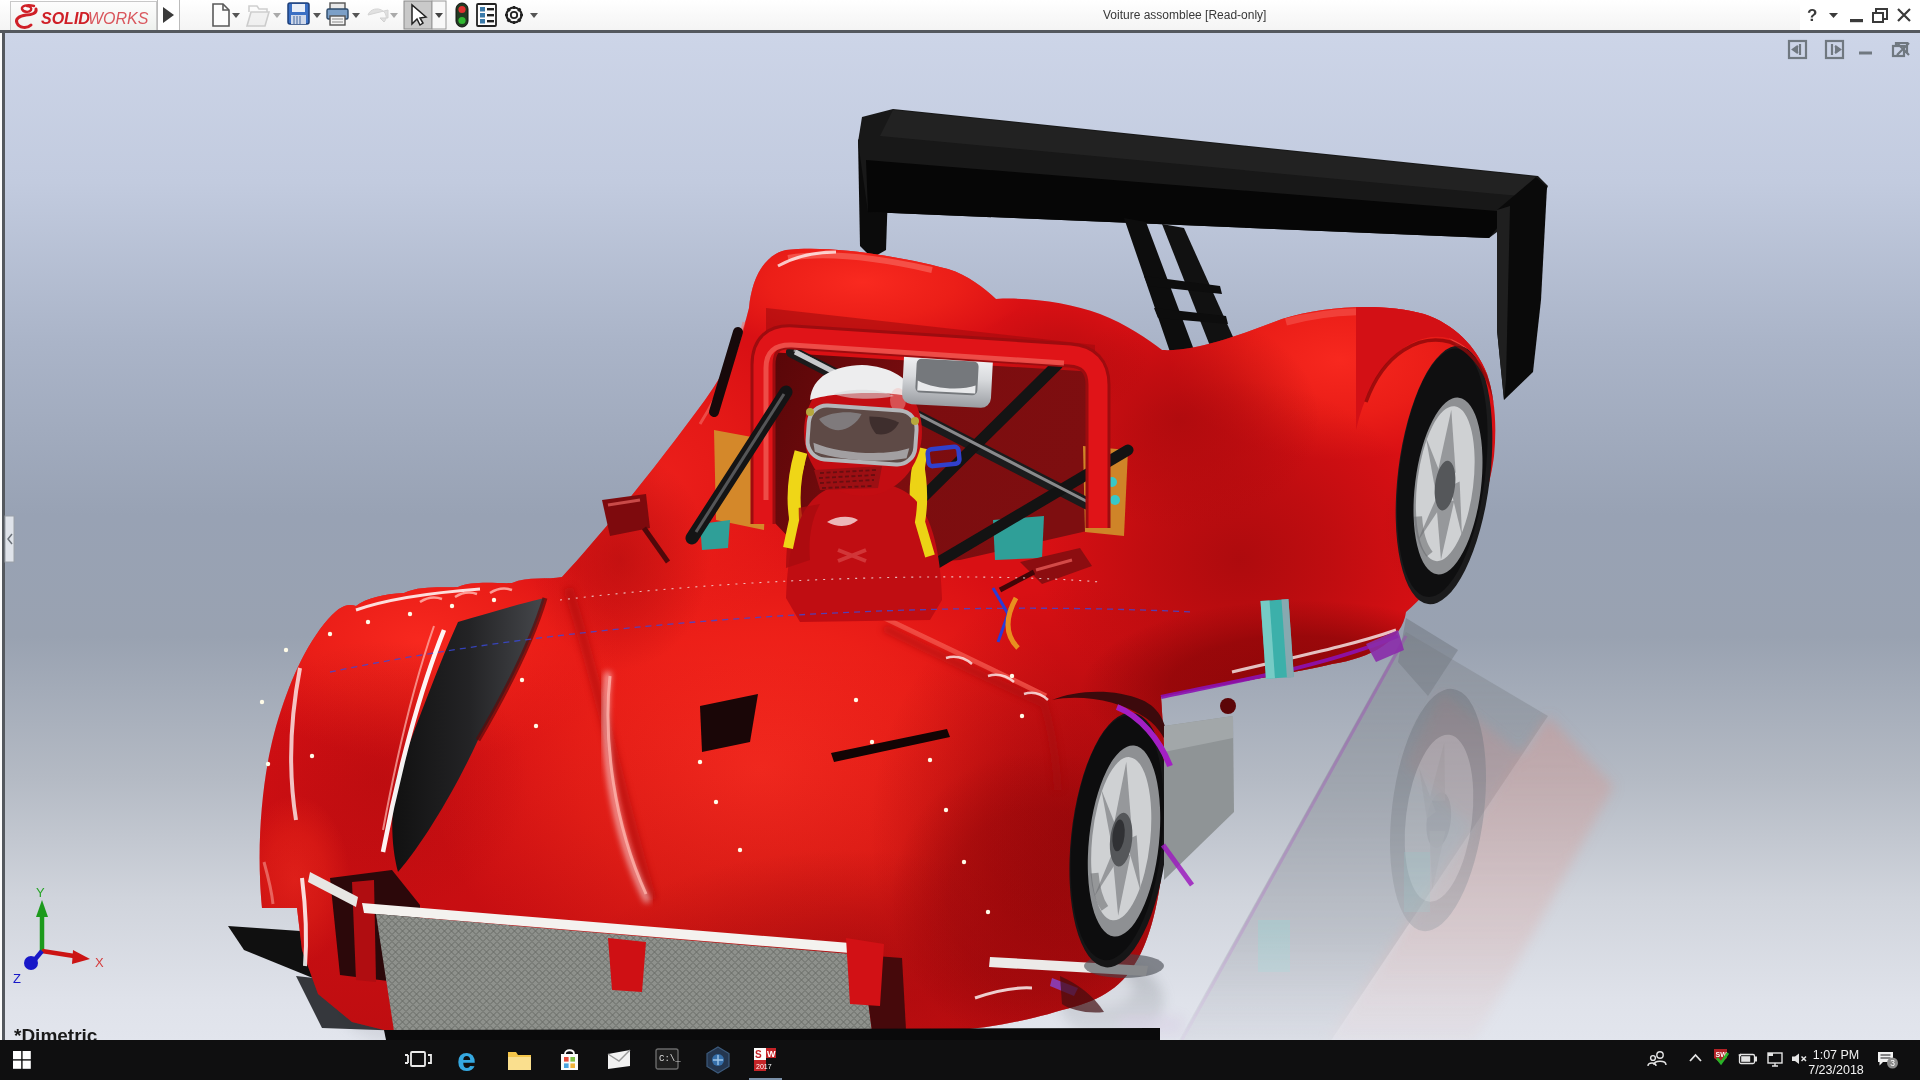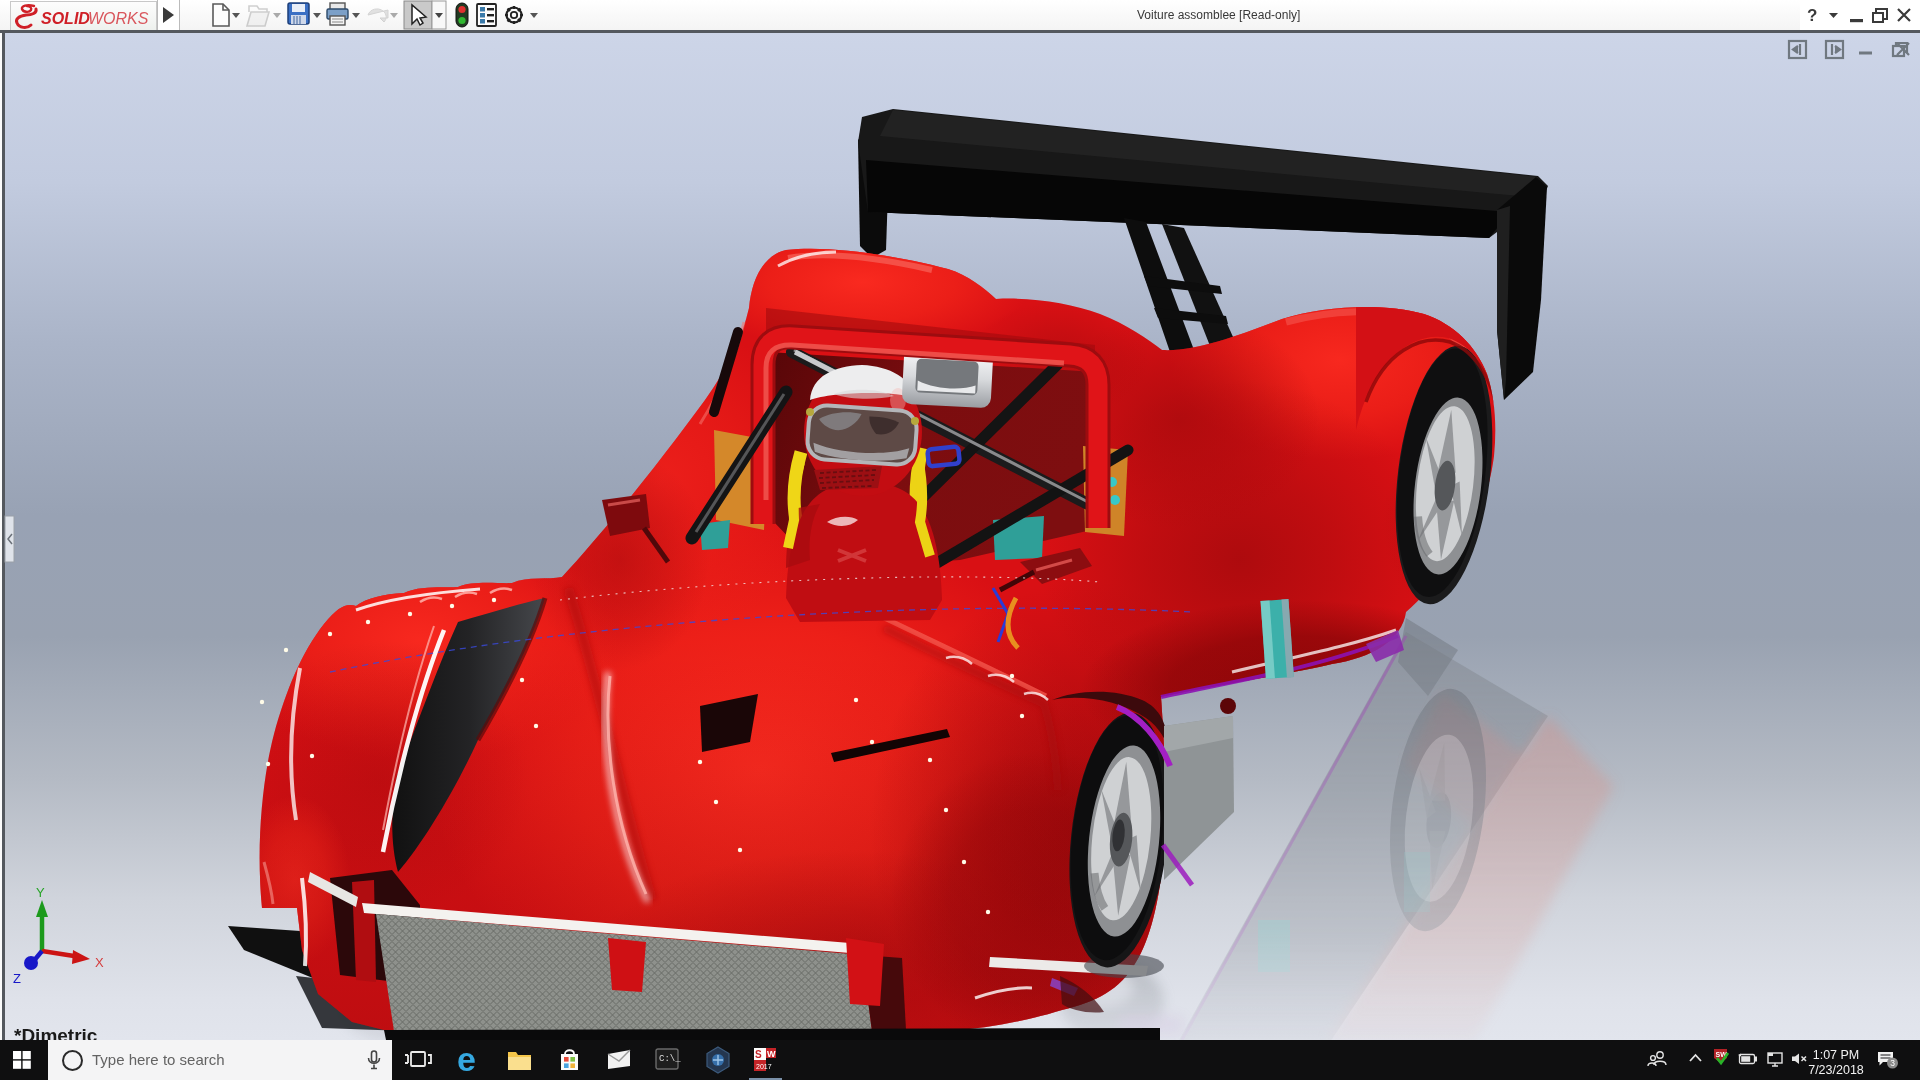--- a/index.html
+++ b/index.html
@@ -537,21 +537,21 @@
       <rect x="3" y="15" width="5" height="4.5" fill="#3a7aaa"></rect>
           <rect x="10" y="16" width="7" height="2.4" fill="#222"></rect>
     </g>
     <g transform="translate(303,4)" fill="none" stroke="#222">
       <circle cx="11" cy="11" r="7.5" stroke-width="2.2"></circle>
       <circle cx="11" cy="11" r="3.2" stroke-width="1.8"></circle>
       <path d="M11,2 L11,5 M11,17 L11,20 M2,11 L5,11 M17,11 L20,11 M4.5,4.5 L7,7 M15,15 L17.5,17.5 M17.5,4.5 L15,7 M7,15 L4.5,17.5" stroke-width="2.4"></path>
     </g>
     <path d="M330,13 L338,13 L334,18 Z" fill="#555"></path>
   </svg>
-  <div class="ttext" style="left:1137px;">Voiture assomblee [Read-only]</div>
+  <div class="ttext" style="left:1103px;">Voiture assomblee [Read-only]</div>
   <svg style="position:absolute;left:1795px;top:0" width="125" height="30" viewBox="0 0 125 30">
     <text x="12" y="21" font-size="17" font-weight="bold" fill="#3a3a3a" font-family="Liberation Sans">?</text>
     <path d="M34,13 L43,13 L38.5,18 Z" fill="#3a3a3a"></path>
     <rect x="55" y="19" width="13" height="3.2" fill="#3a3a3a"></rect>
     <g fill="none" stroke="#3a3a3a" stroke-width="2">
       <rect x="78" y="13" width="10" height="9"></rect>
       <path d="M81,13 L81,9 L92,9 L92,19 L88,19"></path>
     </g>
     <path d="M103,9 L115,21 M115,9 L103,21" stroke="#3a3a3a" stroke-width="2.2"></path>
   </svg>
@@ -560,28 +560,20 @@
 
 <div id="taskbar">
   <svg width="1920" height="40" viewBox="0 0 40 40" style="position:absolute;left:0;top:0" preserveAspectRatio="xMinYMin">
     <g fill="#fff">
       <rect x="13" y="11" width="8.2" height="8.2"></rect>
           <rect x="22.6" y="11" width="8.2" height="8.2"></rect>
       <rect x="13" y="20.6" width="8.2" height="8.2"></rect>
           <rect x="22.6" y="20.6" width="8.2" height="8.2"></rect>
     </g>
   </svg>
-  <div id="search">
-    <div class="circ"></div>
-    <div class="stext">Type here to search</div>
-    <svg style="position:absolute;right:10px;top:9px" width="16" height="22" viewBox="0 0 16 22">
-      <rect x="5.5" y="2" width="5" height="11" rx="2.5" fill="none" stroke="#444" stroke-width="1.6"></rect>
-      <path d="M2.5,9 C2.5,16 13.5,16 13.5,9 M8,15.5 L8,19.5 M5,19.5 L11,19.5" fill="none" stroke="#444" stroke-width="1.6"></path>
-    </svg>
-  </div>
   <svg style="position:absolute;left:400px;top:0" width="400" height="40" viewBox="0 0 400 40">
 
     <g stroke="#eaeaea" fill="none" stroke-width="1.8">
       <rect x="11" y="12" width="14" height="14" rx="1"></rect>
       <path d="M28,15 L31,15 L31,23 L28,23"></path>
       <path d="M5,15 L8,15 M8,15 L8,23 M8,23 L5,23"></path>
     </g>
 
     <text x="57" y="31" font-size="34" font-weight="bold" fill="#35a8e0" font-family="Liberation Sans">e</text>
 

